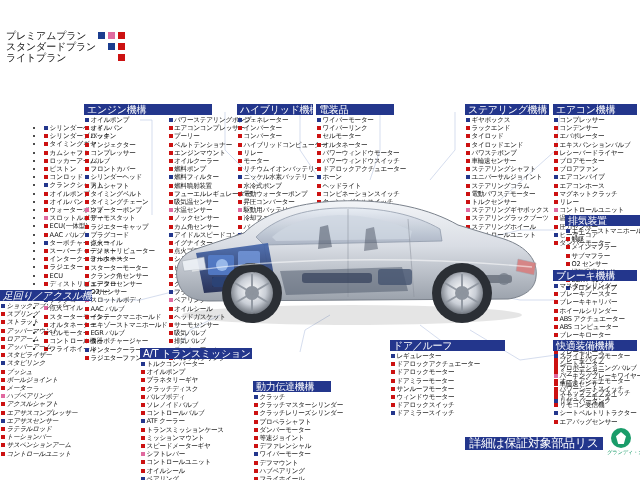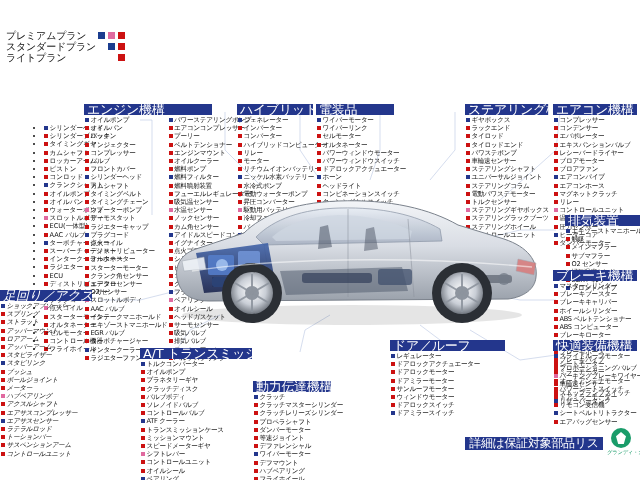--- a/index.html
+++ b/index.html
@@ -45,21 +45,21 @@
   .mk.red  { background: #cc1111; }
   .mk.pink { background: #e06aa0; }
 
   
   .group {
     position: absolute;
   }
   .group .ghead {
     background: #23368c;
     color: #fff;
-    font-size: 13px;
+    font-size: 10px;
     line-height: 11px;
     height: 11px;
     padding-left: 3px;
     letter-spacing: -0.3px;
     white-space: nowrap;
     overflow: hidden;
   }
   .group ul {
     list-style: none;
     margin: 0;
@@ -817,21 +817,21 @@
         <li>
           <span class="bullet "></span>
           <span class="txt">ブレーキキャリパー</span>
         </li>
         <li>
           <span class="bullet "></span>
           <span class="txt">ホイールシリンダー</span>
         </li>
         <li>
           <span class="bullet "></span>
-          <span class="txt">ABS ベルトテンショナー</span>
+          <span class="txt">ABS アクチュエーター</span>
         </li>
         <li>
           <span class="bullet "></span>
           <span class="txt">ABS コンピューター</span>
         </li>
         <li>
           <span class="bullet "></span>
           <span class="txt">ブレーキローター</span>
         </li>
         <li>

